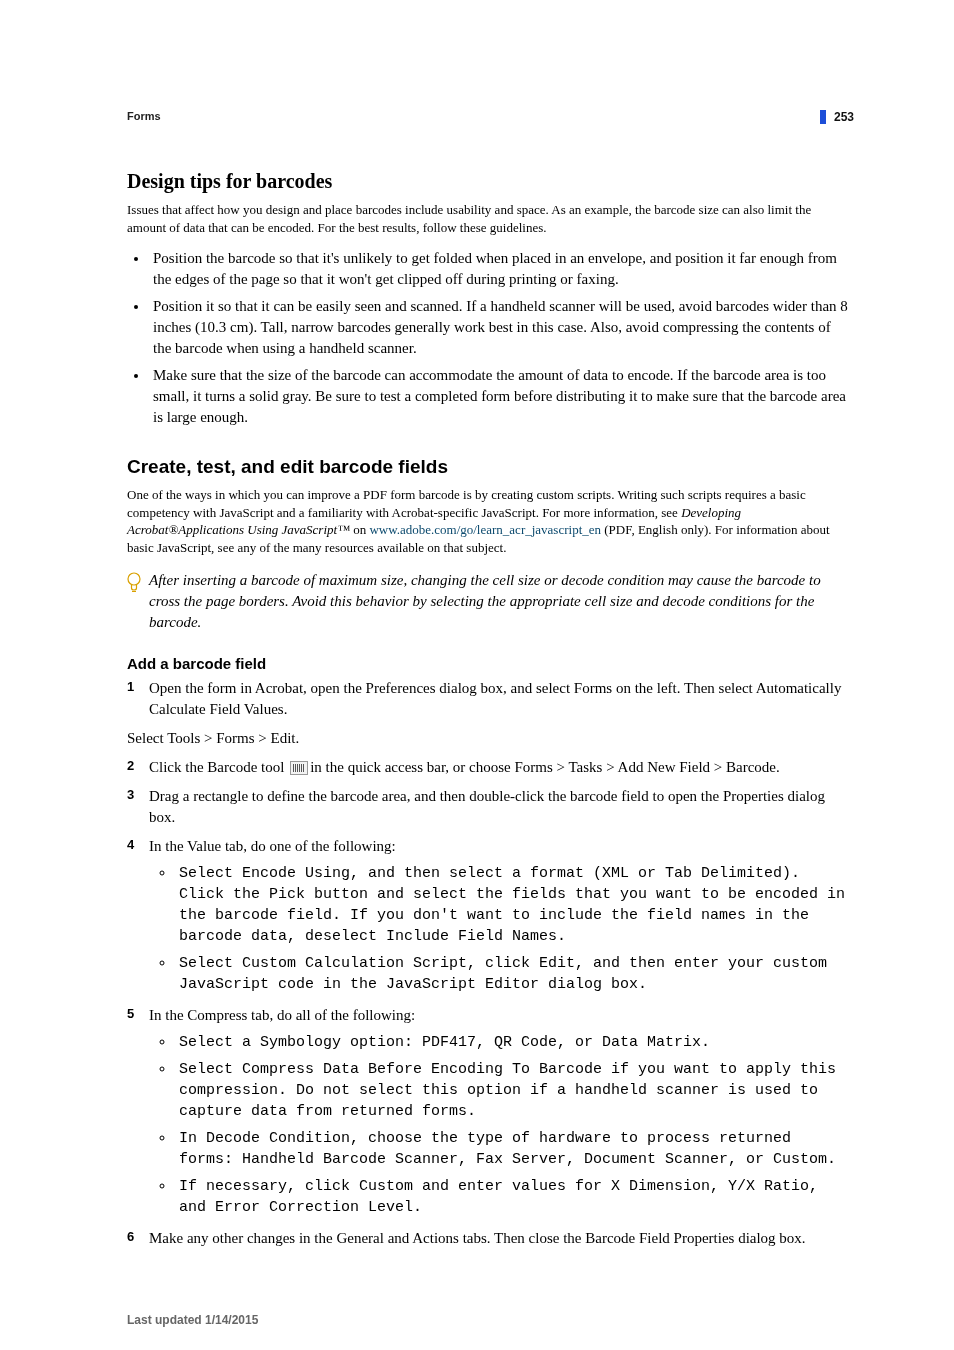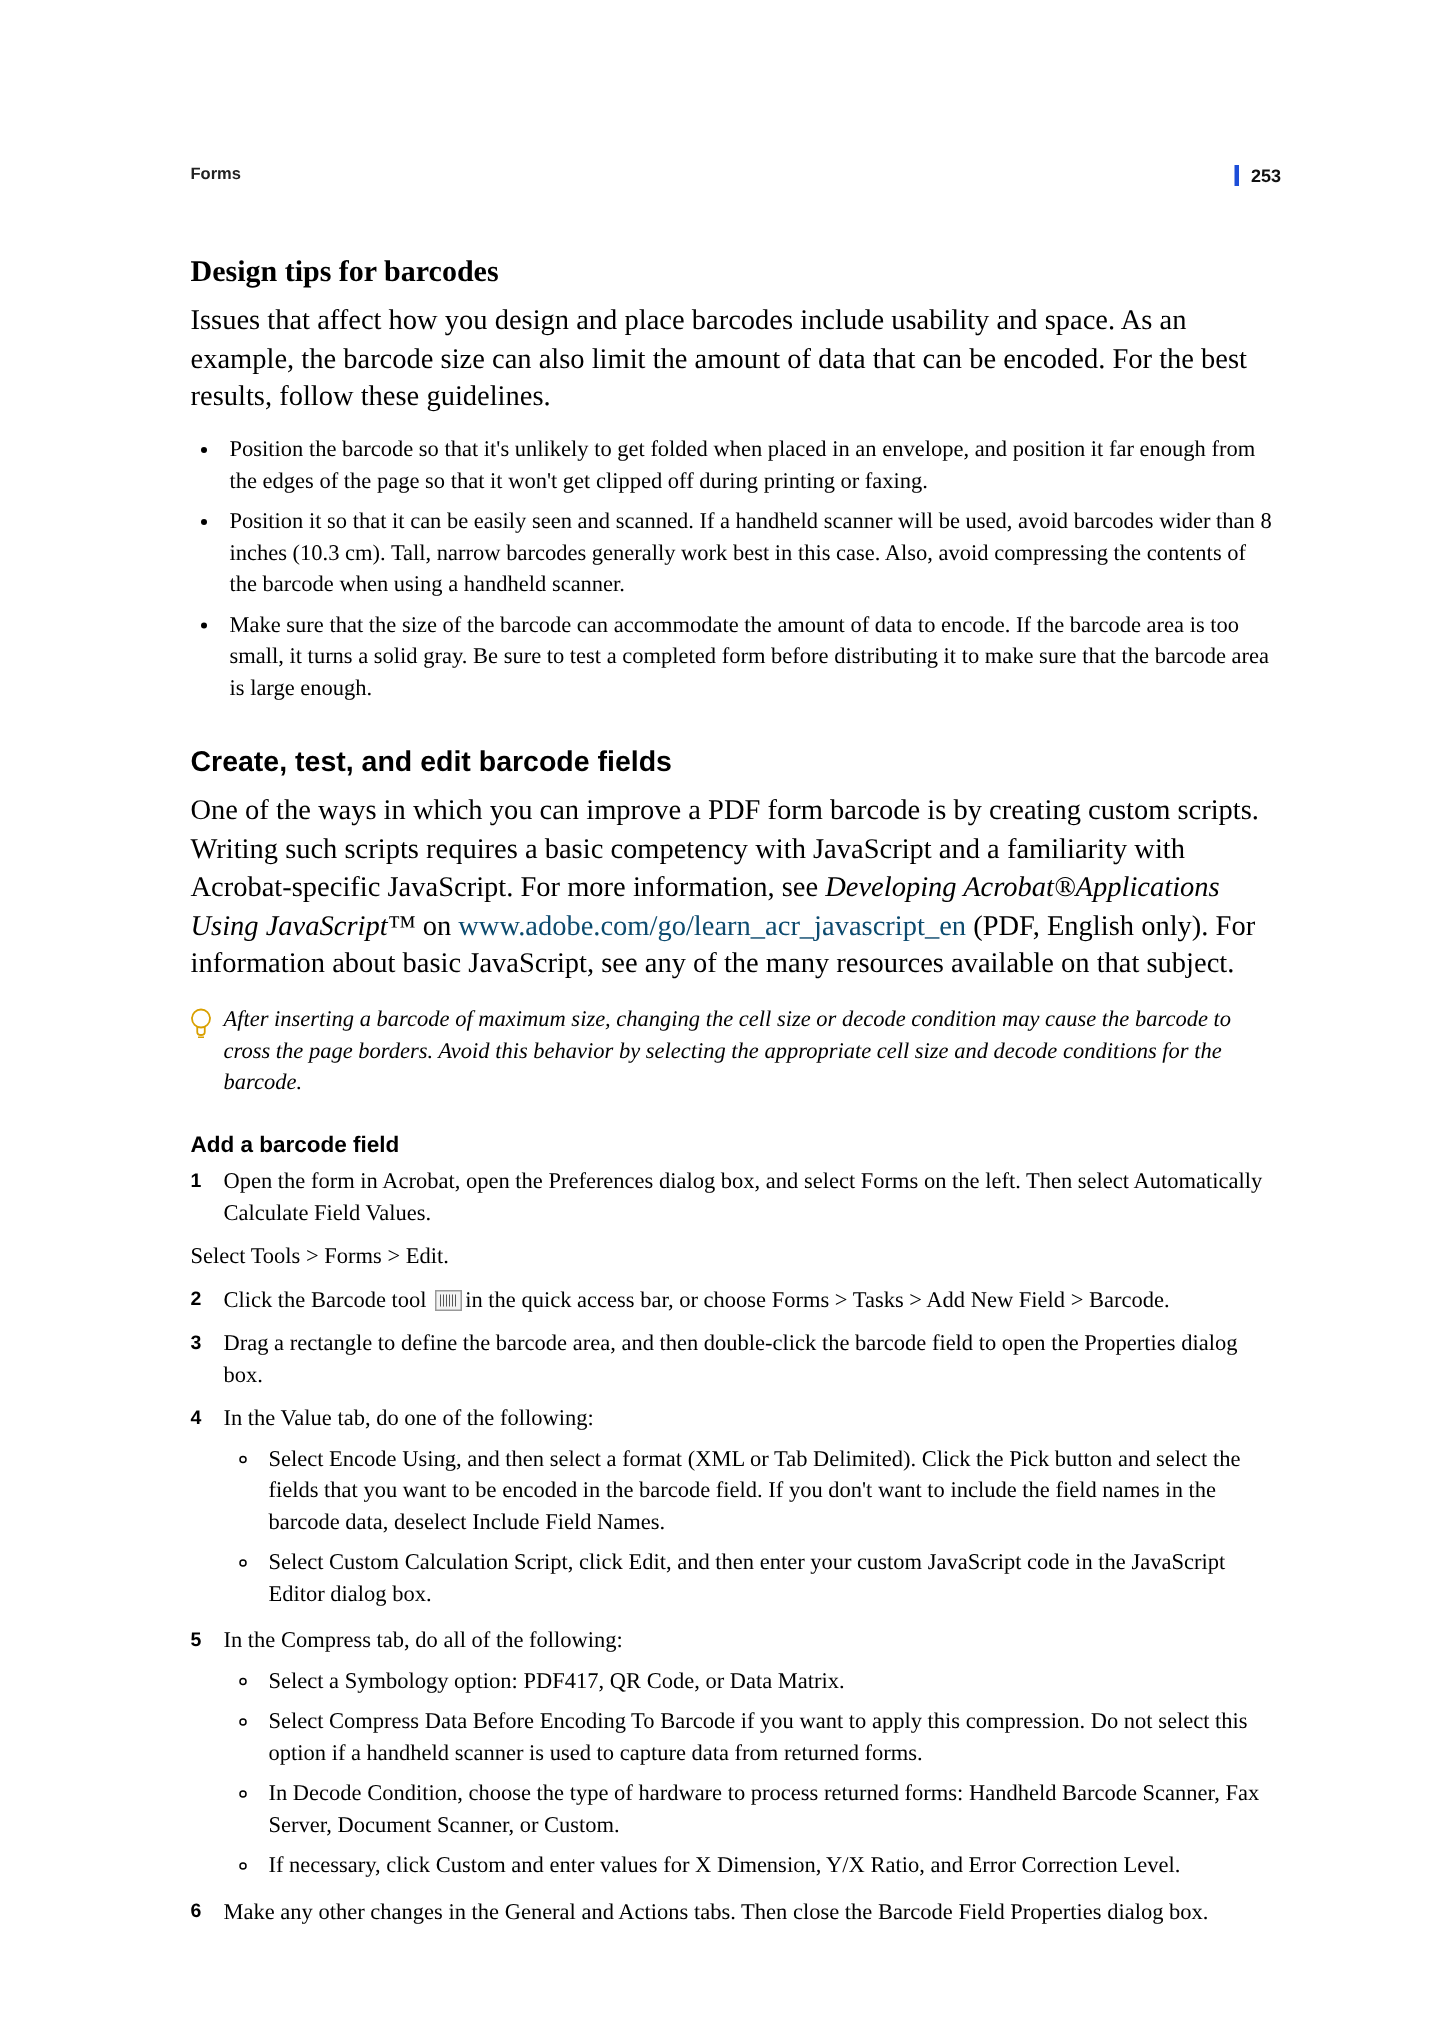--- a/index.html
+++ b/index.html
@@ -11,58 +11,59 @@
     width: 954px;
   }
   .page {
     padding: 110px 103px 40px 127px;
     position: relative;
   }
   .pagenum-box {
     position: absolute;
     top: 110px;
     right: 100px;
-    border-left: 3px solid #1d4ed8;
+    border-left: 6px solid #1d4ed8;
     padding-left: 8px;
     font-family: "Myriad Pro", "Helvetica Neue", Arial, sans-serif;
     font-weight: 700;
     font-size: 12px;
     color: #111;
   }
   .breadcrumb {
     font-family: "Myriad Pro", "Helvetica Neue", Arial, sans-serif;
     font-weight: 700;
     font-size: 11px;
     color: #222;
     margin-bottom: 48px;
   }
   h3.subhead {
     font-family: "Minion Pro", Georgia, serif;
     font-weight: 700;
     font-size: 20px;
     margin: 0 0 8px 0;
   }
   p.body {
-    font-size: 19px;
+    font-size: 13px;
     line-height: 1.35;
     margin: 0 0 12px 0;
   }
   ul.bullets {
     margin: 0 0 28px 0;
     padding: 0 0 0 22px;
   }
   ul.bullets > li {
     font-size: 15px;
     line-height: 1.4;
     margin: 6px 0;
     padding-left: 4px;
   }
   ul.subbullets {
     margin: 4px 0 10px 0;
     padding: 0 0 0 26px;
+    font-family: Liberation Mono, monospace;
   }
   ul.subbullets > li {
     font-size: 15px;
     line-height: 1.4;
     margin: 6px 0;
     padding-left: 4px;
   }
   h2.sectionhead {
     font-family: "Myriad Pro", "Helvetica Neue", Arial, sans-serif;
     font-weight: 700;

